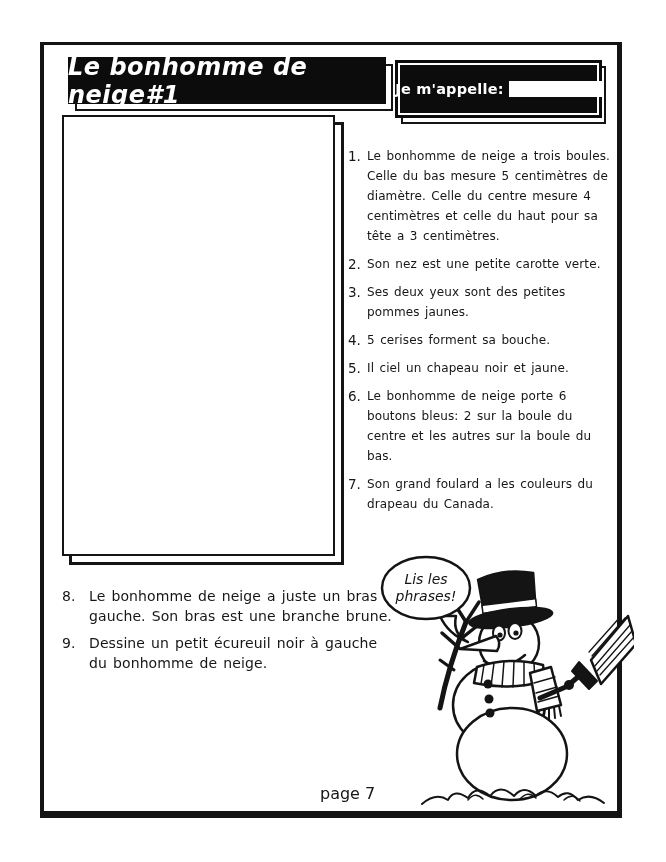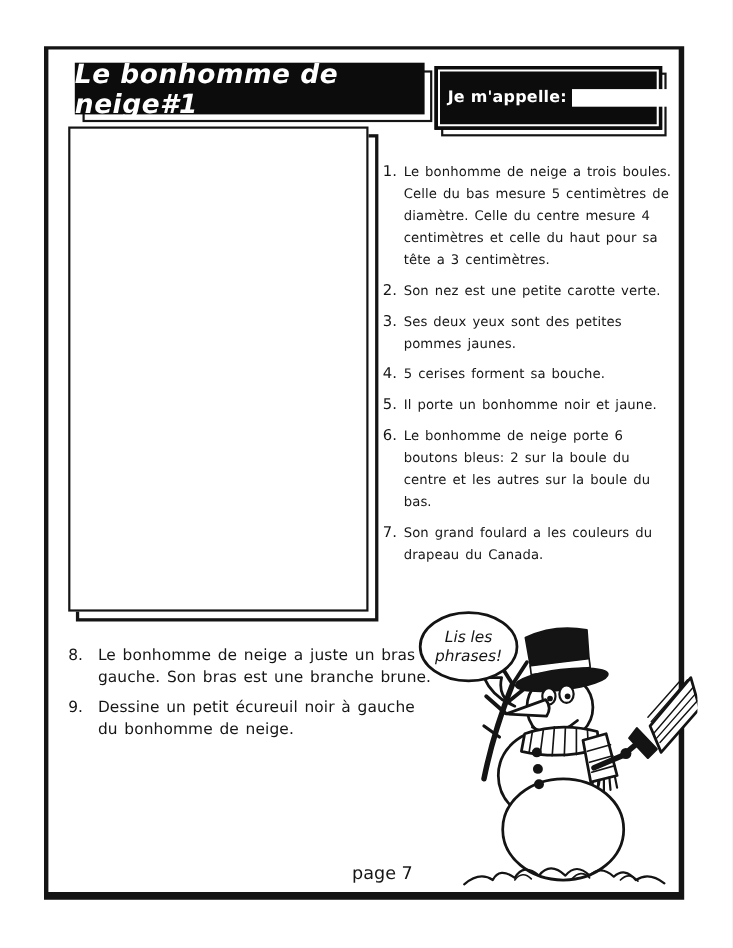--- a/index.html
+++ b/index.html
@@ -22,21 +22,21 @@
 
   .title-box {
     position:absolute; left:68px; top:57px; width:318px; height:47px;
     background:#0c0c0c; color:#fff; display:flex; align-items:center; justify-content:center;
     font-style:italic; font-weight:bold; font-size:24px; letter-spacing:0.5px;
   }
   .name-box {
     position:absolute; left:395px; top:60px; width:207px; height:58px;
     background:#0c0c0c; border:3px solid #0c0c0c; box-sizing:border-box;
     box-shadow: inset 0 0 0 2px #ffffff;
-    display:flex; flex-direction:column; justify-content:center; gap:3px;
+    display:flex; justify-content:center; gap:3px;
     padding:4px 8px 4px 9px;
   }
   .nrow { display:flex; align-items:center; }
   .nlabel { color:#fff; font-weight:bold; font-size:14.5px; letter-spacing:0.2px; white-space:nowrap; }
   .nfield {
     height:16px; background:#fff; border:none; outline:none; margin-left:5px;
     font-family:"DejaVu Sans", sans-serif; font-size:12px; padding:0 3px;
   }
   .nfield.name { width:88px; }
   .nfield.date { width:126px; }
@@ -98,21 +98,21 @@
     <div class="item">
       <span class="num">3.</span>
       <span class="txt">Ses deux yeux sont des petites pommes jaunes.</span>
     </div>
     <div class="item">
       <span class="num">4.</span>
       <span class="txt">5 cerises forment sa bouche.</span>
     </div>
     <div class="item">
       <span class="num">5.</span>
-      <span class="txt">Il porte un bonhomme noir et jaune.</span>
+      <span class="txt">Il ciel un chapeau noir et jaune.</span>
     </div>
     <div class="item">
       <span class="num">6.</span>
       <span class="txt">Le bonhomme de neige porte 6 boutons bleus: 2 sur la boule du centre et les autres sur la boule du bas.</span>
     </div>
     <div class="item">
       <span class="num">7.</span>
       <span class="txt">Son grand foulard a les couleurs du drapeau du Canada.</span>
     </div>
   </div>

